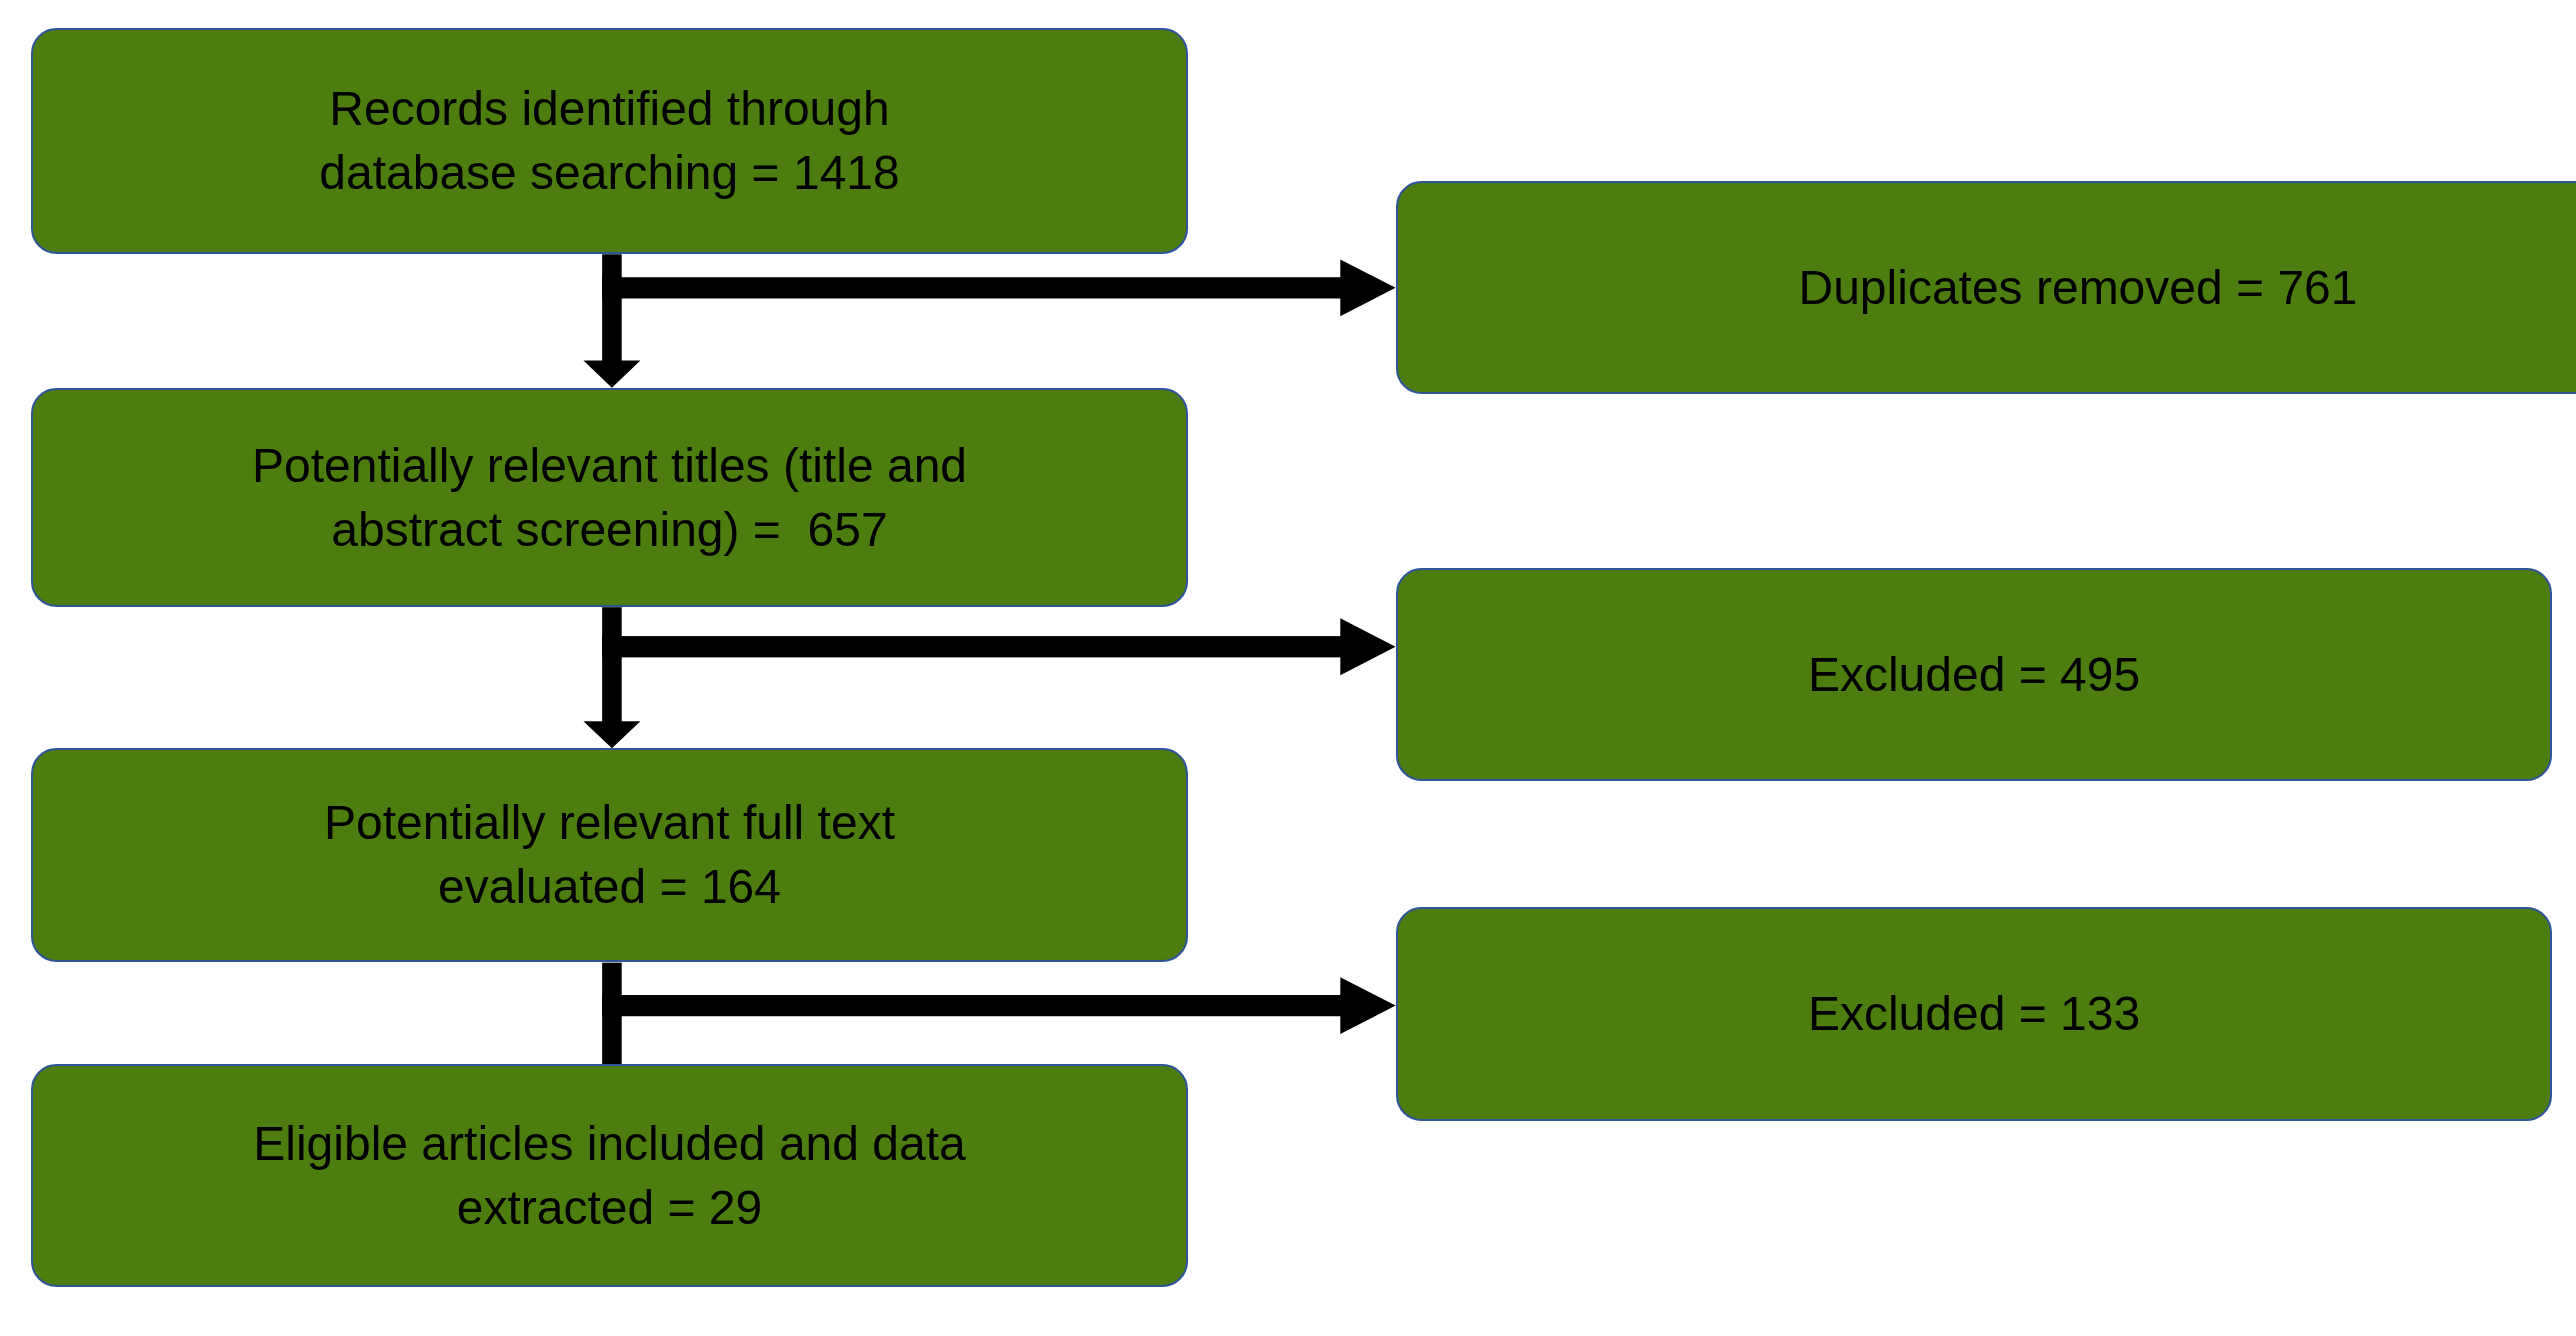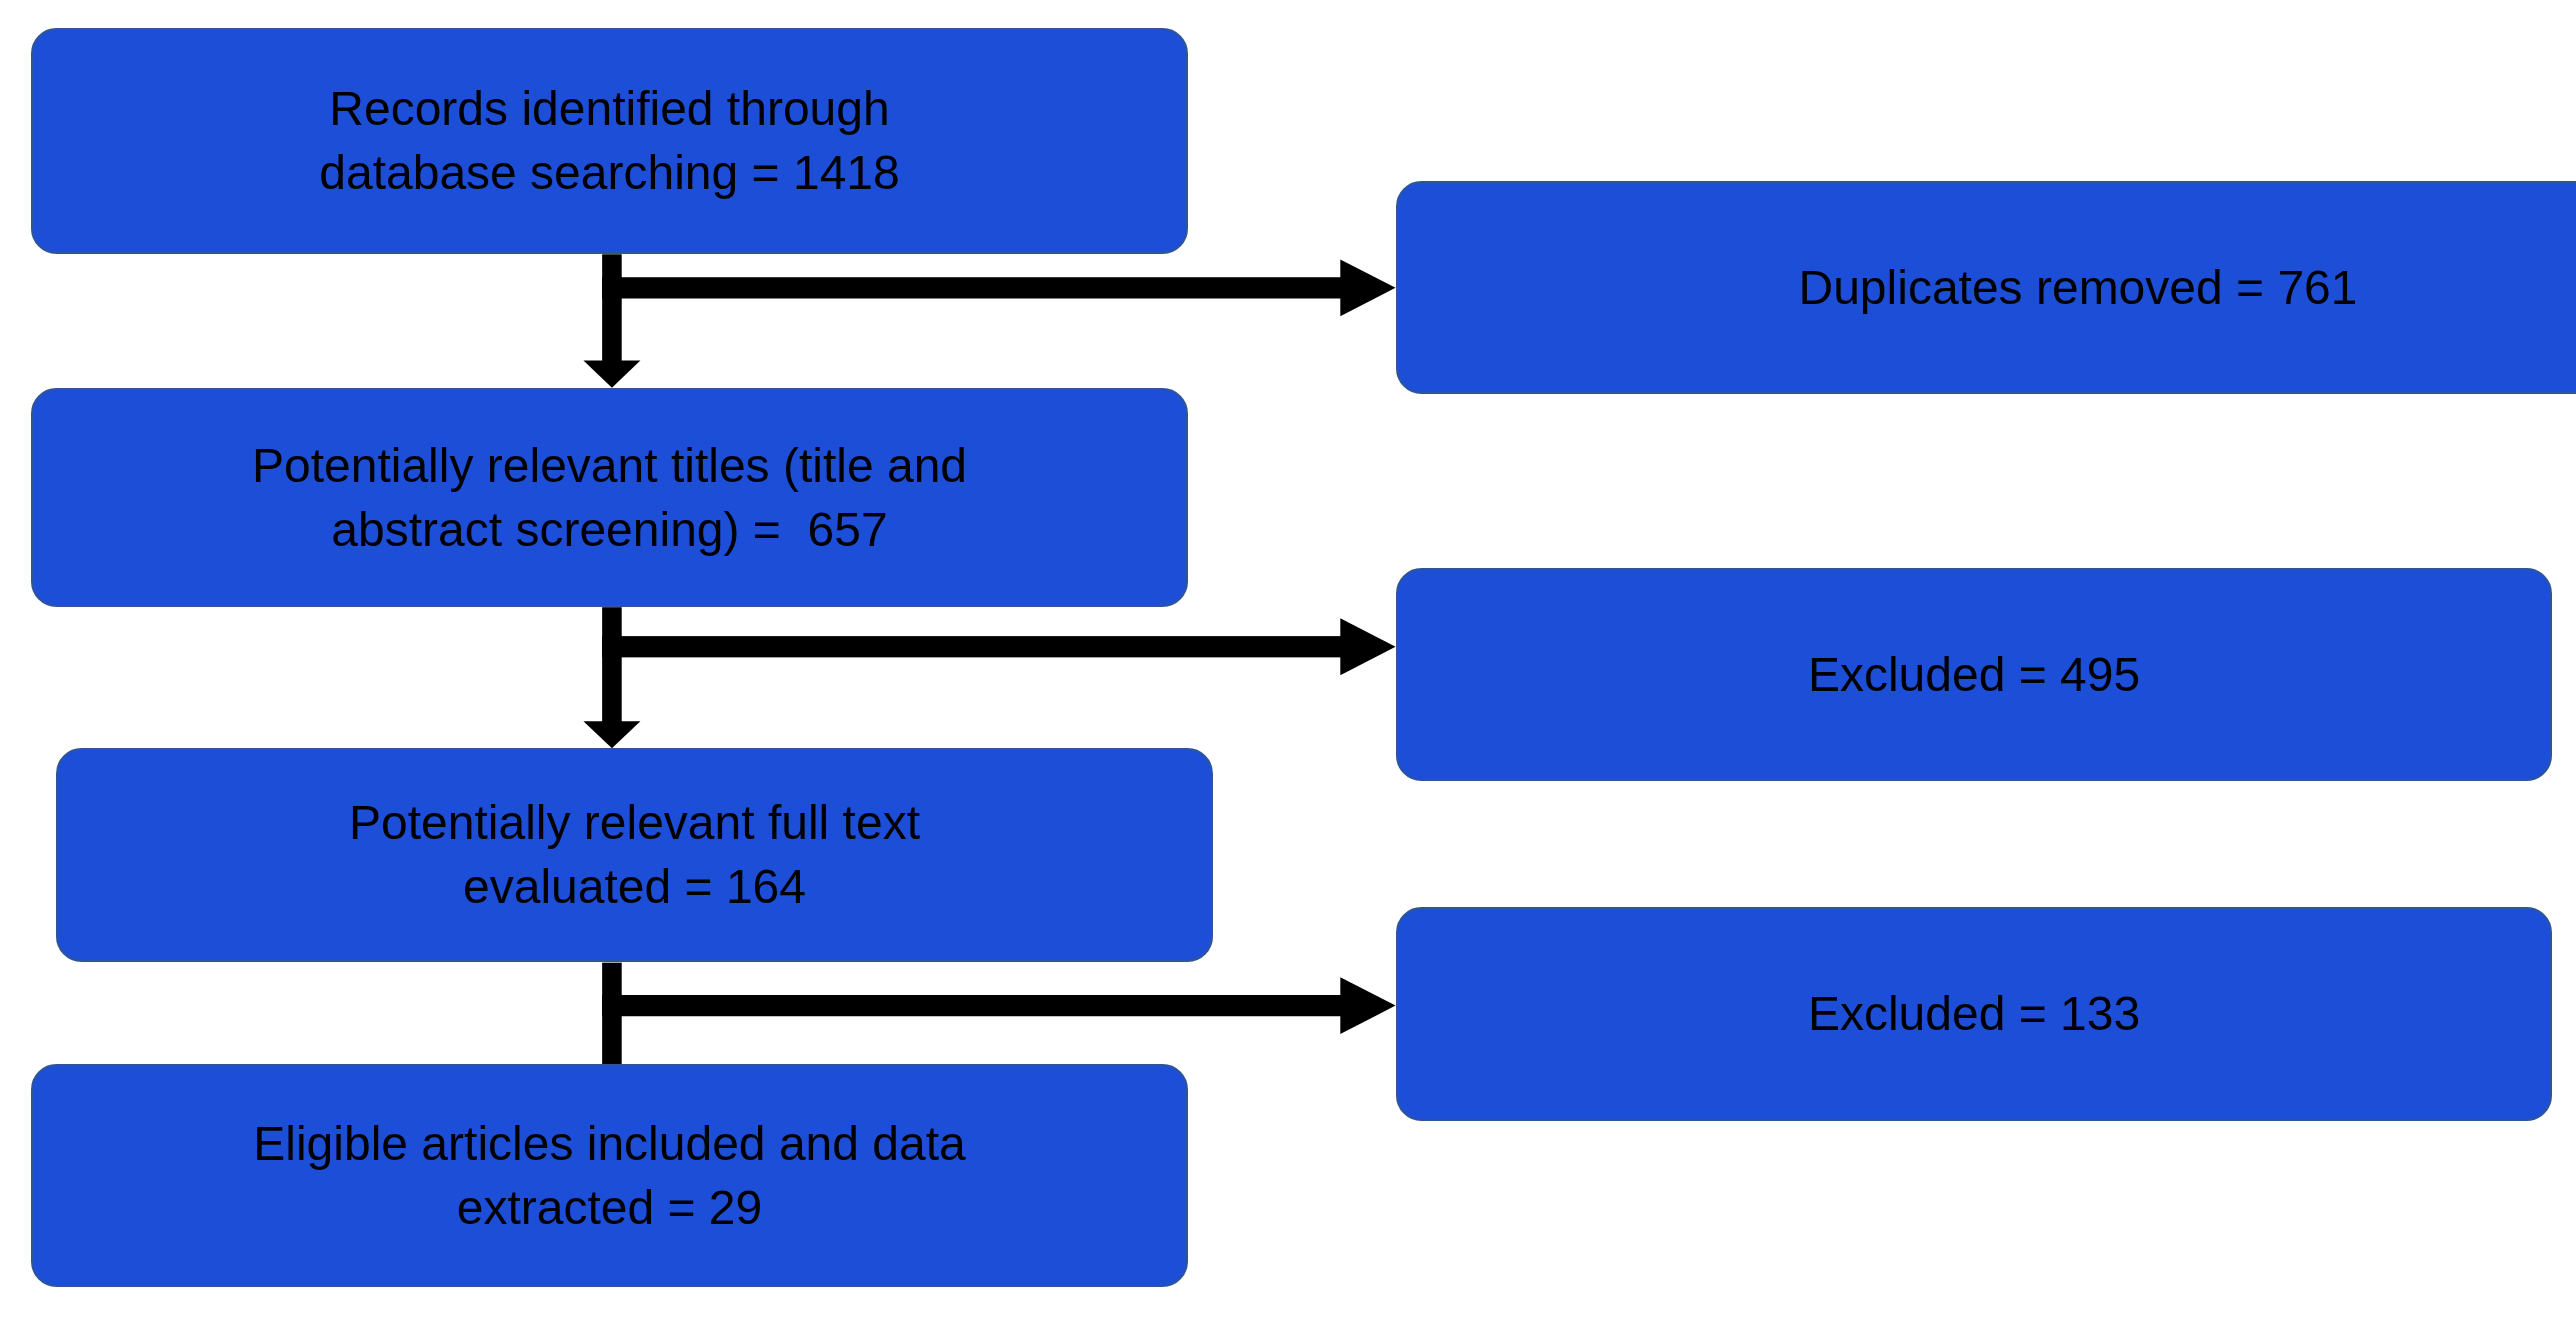--- a/index.html
+++ b/index.html
@@ -11,37 +11,37 @@
     position: relative;
     width: 2576px;
     height: 1336px;
     background: #ffffff;
     overflow: hidden;
     font-family: "Liberation Sans", sans-serif;
   }
   .node {
     position: absolute;
     box-sizing: border-box;
-    background: #1d4ed8;
+    background: #4d7c0f;
     border: 2.6px solid #2e5597;
     border-radius: 25.5px;
     display: flex;
     align-items: center;
     justify-content: center;
     text-align: center;
     color: #000000;
     font-size: 48px;
     line-height: 1.33;
     padding: 0 22px;
     white-space: pre-wrap;
   }
   
   .n1 { left: 31px;  top: 28px;   width: 1157px; height: 226px; }
   .n2 { left: 31px;  top: 388px;  width: 1157px; height: 219px; text-align: center; }
-  .n3 { left: 31px;  top: 748px;  width: 1157px; height: 214px; margin-left: 25px; }
+  .n3 { left: 31px;  top: 748px;  width: 1157px; height: 214px; }
   .n4 { left: 31px;  top: 1064px; width: 1157px; height: 223px; }
   
   .n5 { left: 1396px; top: 181px;  width: 1364px; height: 213px; }
   .n6 { left: 1396px; top: 568px;  width: 1156px); width: 1156px; height: 213px; }
   .n7 { left: 1396px; top: 907px; width: 1156px; height: 214px; }
 
   .connector-layer {
     position: absolute;
     left: 0; top: 0;
     width: 2576px;

